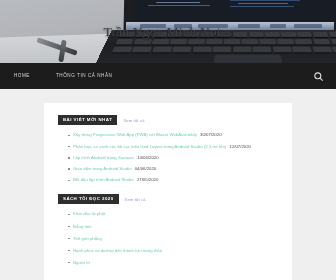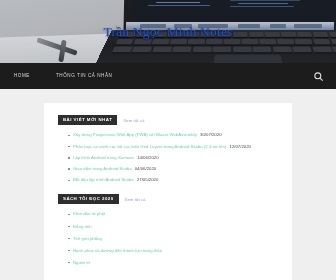--- a/index.html
+++ b/index.html
@@ -84,21 +84,21 @@
   .hero-overlay{
     position:absolute; inset:0;
     background:rgba(40,44,52,0.10);
   }
   .hero-title{
     position:absolute;
     left:0; right:0; top:24px;
     text-align:center;
     font-size:13.5px;
     letter-spacing:.2px;
-    color:#1d4ed8;
+    color:#404040;
     font-family:"Liberation Serif", serif;
     text-shadow:0 1px 2px rgba(0,0,0,.55);
     white-space:nowrap;
   }
 
   
   .navbar{
     position:relative;
     height:26px;
     background:#1c1c1c;

